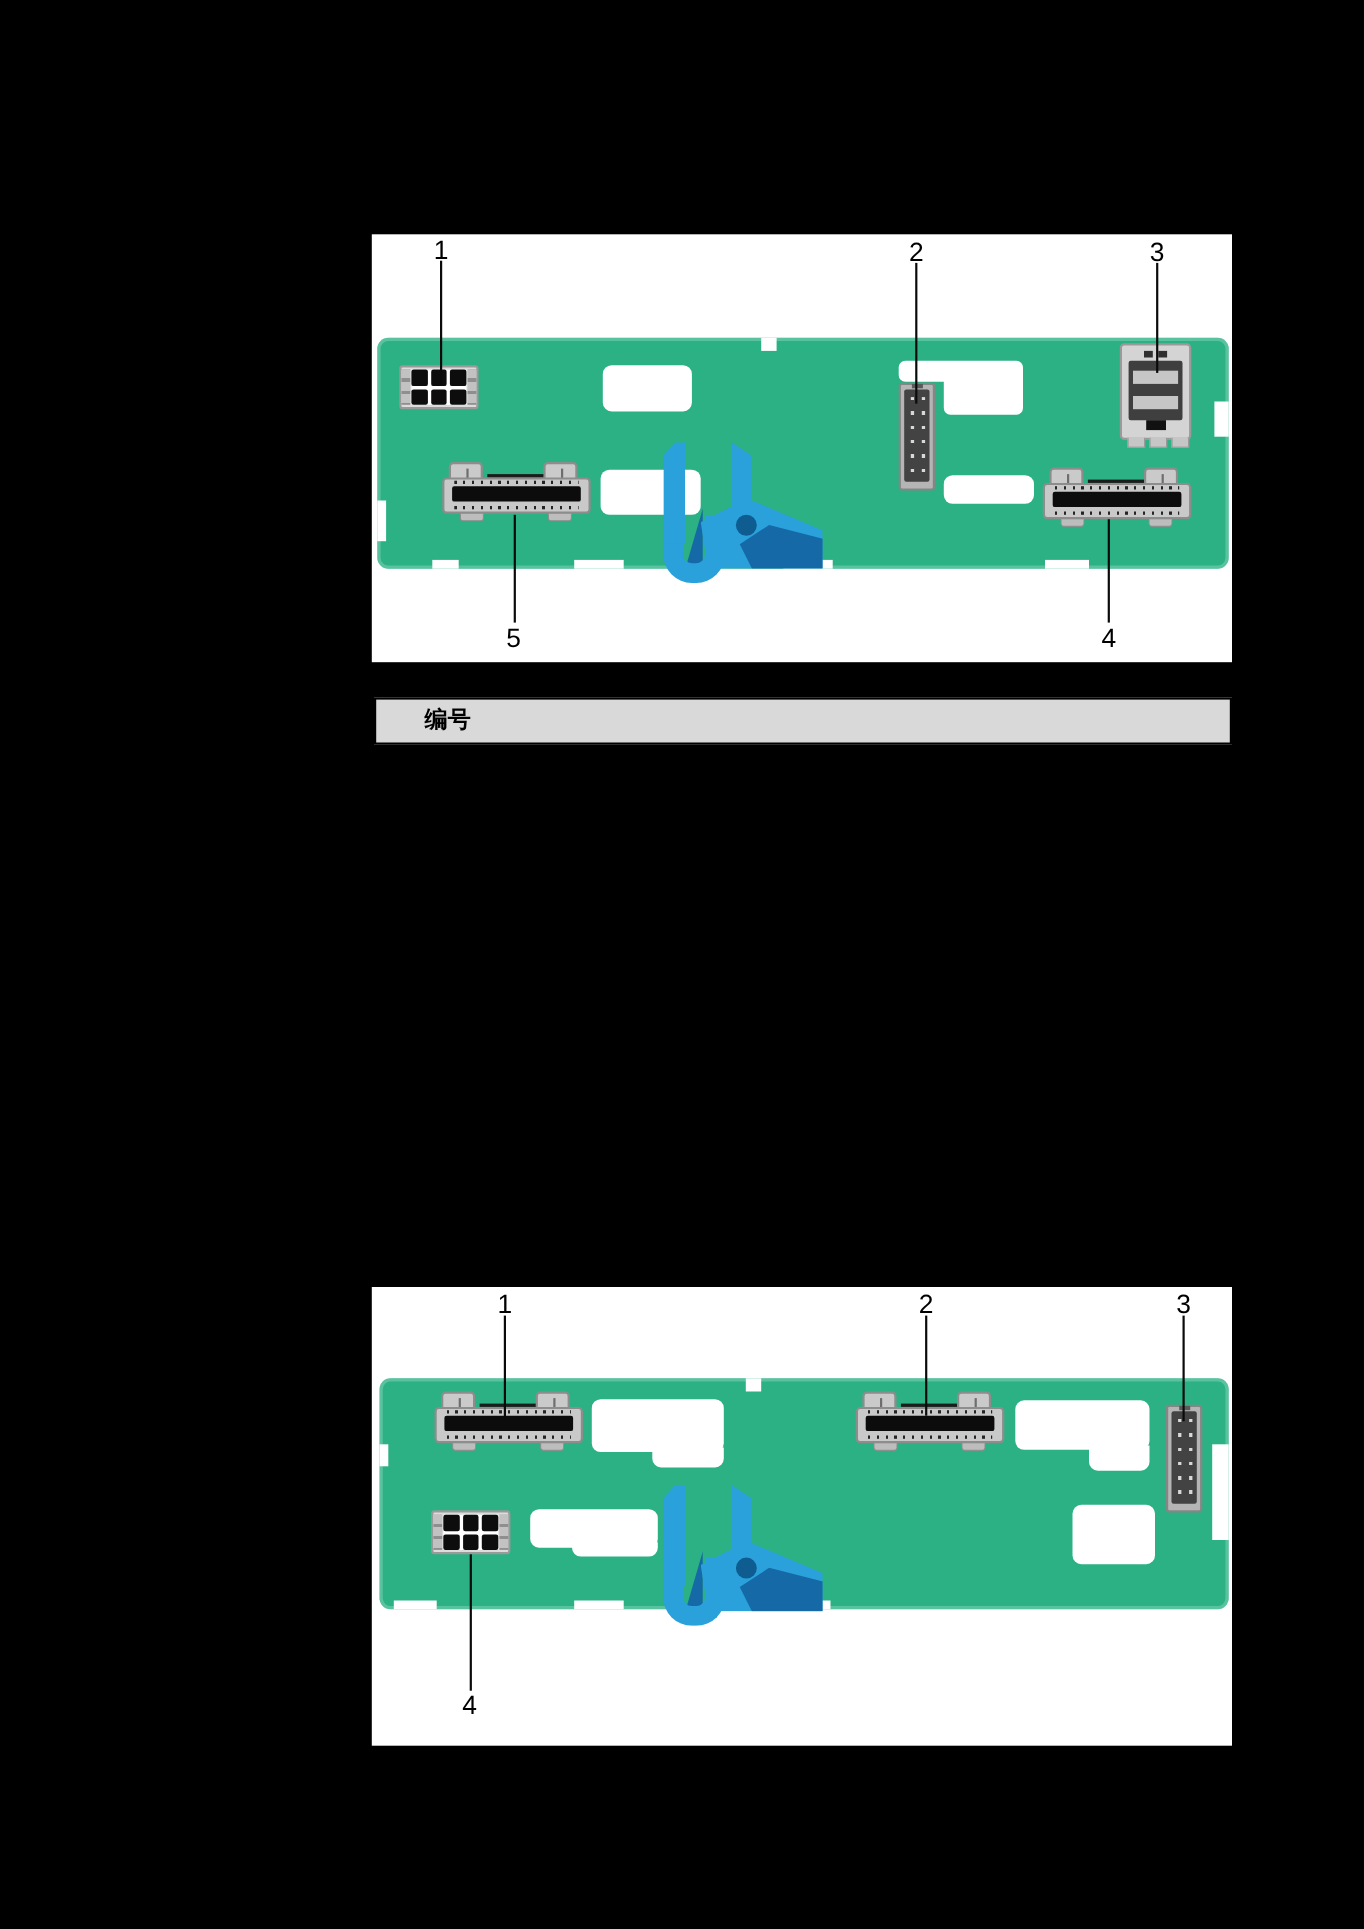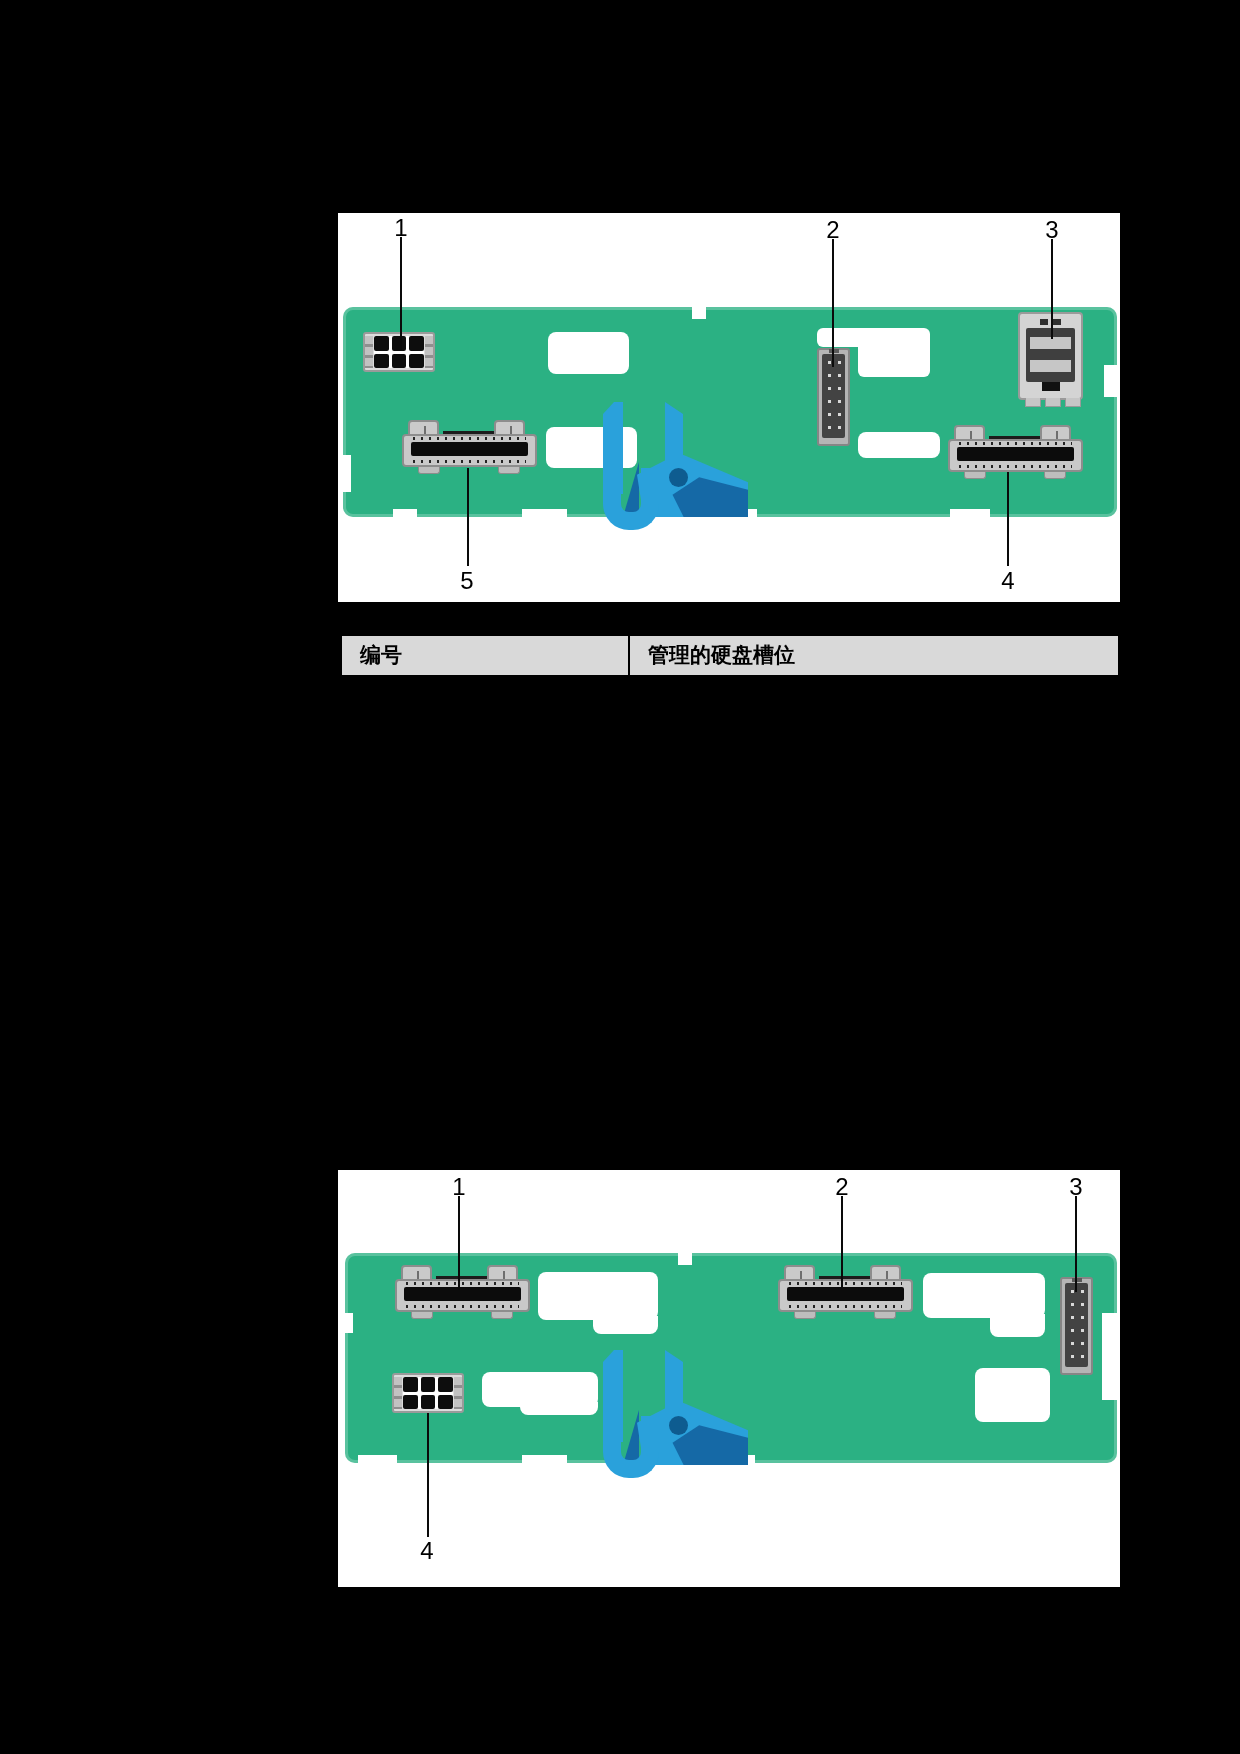--- a/index.html
+++ b/index.html
@@ -88,21 +88,21 @@
                 clip-path:polygon(56% 36%,100% 56%,100% 100%,42% 100%,32% 64%);}
   .latch .wedge{position:absolute;left:20px;top:60px;width:16px;height:55px;background:#1569A6;
                 clip-path:polygon(100% 0,100% 100%,0 100%);}
   .latch .hole{position:absolute;left:66px;top:66px;width:19px;height:19px;border-radius:50%;background:#0E5C90;}
 
   
   #tbl{position:absolute;left:340px;top:634px;width:780px;height:43px;background:#D9D9D9;
        border:2px solid #000;box-sizing:border-box;display:flex;z-index:5;}
   #tbl .cell{font-weight:bold;font-size:21px;color:#000;line-height:38px;padding-left:18px;
              box-sizing:border-box;overflow:hidden;white-space:nowrap;}
-  #tbl .c1{width:286px;} #tbl .c2{width:259px;border-left:2px solid #000;}
+  #tbl .c1{width:286px;margin-left:26px;} #tbl .c2{width:259px;border-left:2px solid #000;}
   #tbl .c3{flex:1;border-left:2px solid #000;}
 </style>
 </head>
 <body>
 
 <div id="page">
 
   <div id="fig1" class="figure">
     <div class="board"></div>
 
@@ -204,21 +204,20 @@
 
     <div class="callout-num" style="left:63px;top:3px;">1</div>
     <div class="callout-num" style="left:495px;top:5px;">2</div>
     <div class="callout-num" style="left:714px;top:5px;">3</div>
     <div class="callout-num" style="left:129px;top:356px;">5</div>
     <div class="callout-num" style="left:670px;top:356px;">4</div>
   </div>
 
   <div id="tbl">
     <div class="cell c1">编号</div>
-    <div class="cell c3">管理的硬盘槽位</div>
   </div>
 
   <div id="fig2" class="figure">
     <div class="board"></div>
 
     <div class="cutout" style="left:200px;top:102px;width:120px;height:48px;"></div>
     <div class="cutout" style="left:255px;top:146px;width:65px;height:18px;border-radius:0 0 8px 8px;"></div>
     <div class="cutout" style="left:585px;top:103px;width:122px;height:45px;"></div>
     <div class="cutout" style="left:652px;top:144px;width:55px;height:23px;border-radius:0 0 8px 8px;"></div>
     <div class="cutout" style="left:637px;top:198px;width:75px;height:54px;"></div>

